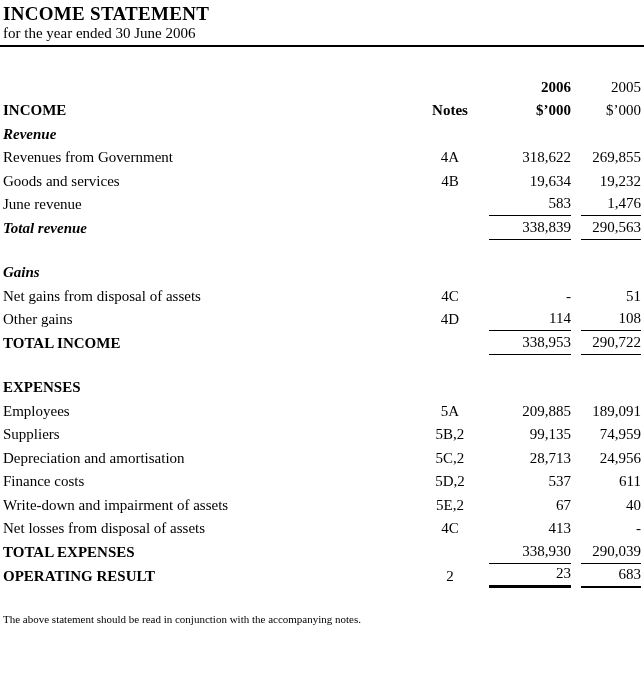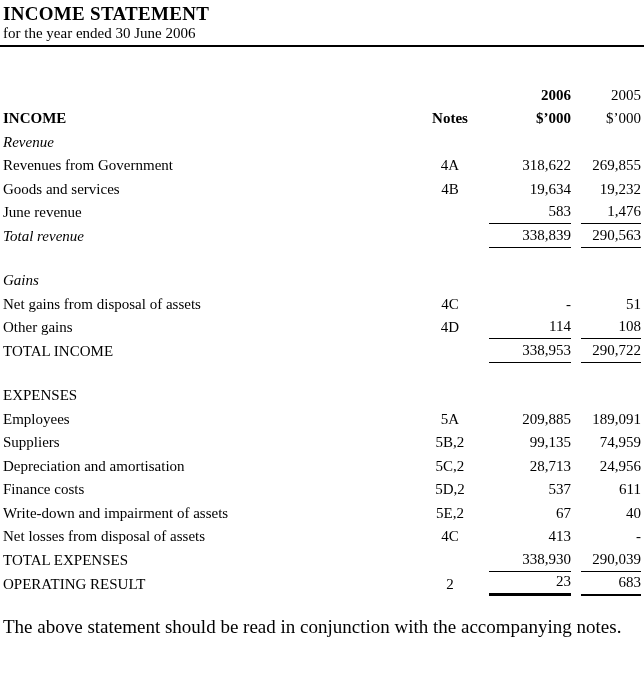--- a/index.html
+++ b/index.html
@@ -30,21 +30,21 @@
     line-height: 18px;
   }
 
   .content { padding: 0 3px; }
 
   
   table.stmt {
     width: 100%;
     border-collapse: collapse;
     table-layout: fixed;
-    margin-top: 36px;
+    margin-top: 28px;
   }
   col.c-label { width: auto; }
   col.c-note  { width: 58px; }
   col.c-cur   { width: 92px; }
   col.c-pri   { width: 70px; }
 
   td {
     height: 23.5px;
     vertical-align: bottom;
     font-size: 15px;
@@ -56,34 +56,34 @@
   td.note { text-align: center; }
   td.amt-cell { padding: 0; }
   .amt {
     margin-left: 10px;
     text-align: right;
     padding-bottom: 3px;
   }
   .b { font-weight: bold; }
 
   
-  tr.section td.label-cell, tr.total td.label-cell { font-weight: normal; }
+  tr.section td.label-cell, tr.total td.label-cell { font-weight: bold; }
   tr.italic td.label-cell { font-style: italic; }
   .amt-2006 { font-weight: normal; }
 
   
   .amt.rule { border-bottom: 1.5px solid #000; }
   .amt-2006.rule-final { border-bottom: 3px solid #000; }
   .amt-2005.rule-final { border-bottom: 2px solid #000; }
 
   tr.spacer td { height: 21px; padding: 0; }
 
   .footer-note {
     margin-top: 22px;
-    font-size: 19px;
+    font-size: 11px;
     line-height: 18px;
   }
 </style>
 </head>
 <body>
 
 <div class="page">
 
   <div class="doc-header">
     <div class="doc-title">INCOME STATEMENT</div>

